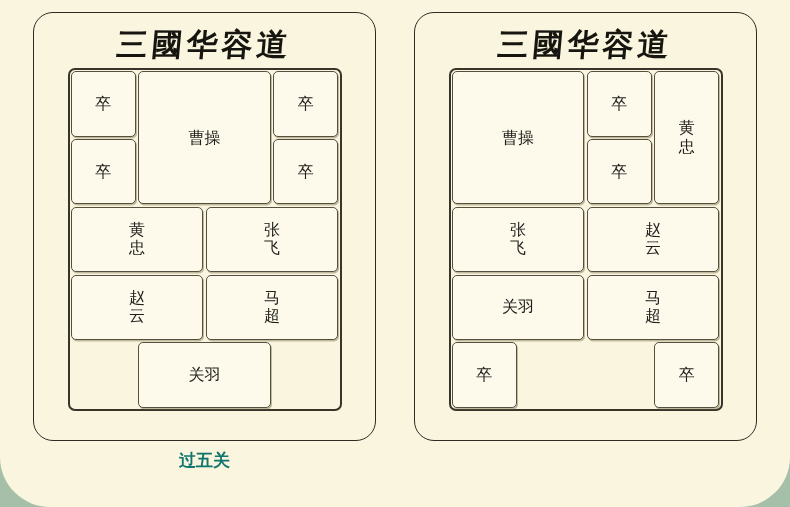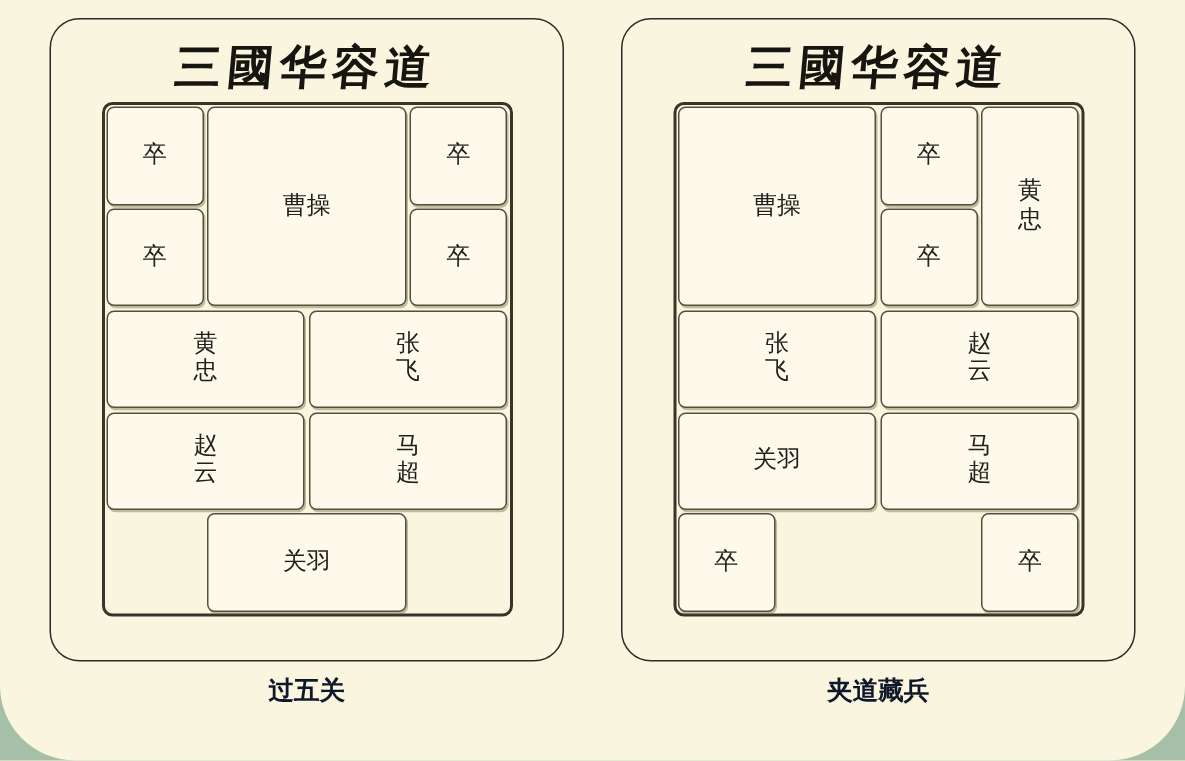--- a/index.html
+++ b/index.html
@@ -38,21 +38,21 @@
     border:1.5px solid #55503e;border-radius:5px;
     display:flex;align-items:center;justify-content:center;
     color:#21201c;font-size:16px;
     box-shadow:1px 1.5px 0 rgba(125,113,78,0.45);
     cursor:grab;
   }
   .piece span{text-align:center;line-height:1.15;}
   .piece span.stacked{white-space:pre-line;}
   .caption{
     position:absolute;top:449px;width:343px;text-align:center;
-    font-size:17px;font-weight:600;color:#0f172a;
+    font-size:17px;font-weight:600;color:#0f766e;
   }
   .caption-left{left:33px;}
   .caption-right{left:414px;}
 </style>
 </head>
 <body>
 
 <div class="surface">
 
   <section class="panel panel-left">
@@ -129,15 +129,14 @@
         <div class="piece" style="left: 1.2px; top: 272.4px; width: 65.1px; height: 65.4px;">
           <span>卒</span>
         </div>
         <div class="piece" style="left: 203.7px; top: 272.4px; width: 65.1px; height: 65.4px;">
           <span>卒</span>
         </div>
       </div>
   </section>
 
   <div class="caption caption-left">过五关</div>
-  <div class="caption caption-right">夹道藏兵</div>
 
 </div>
 
 </body></html>

